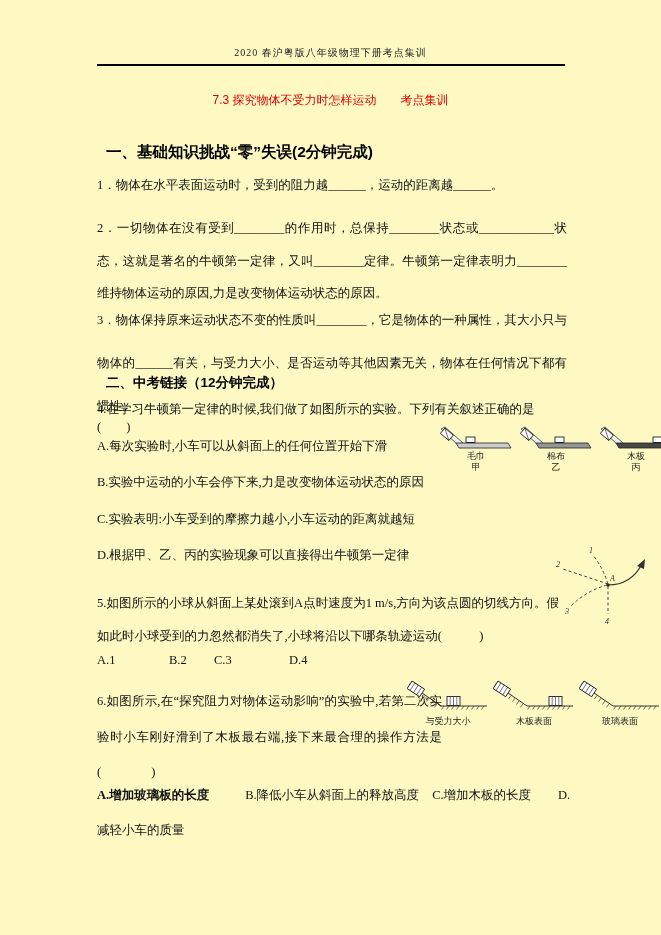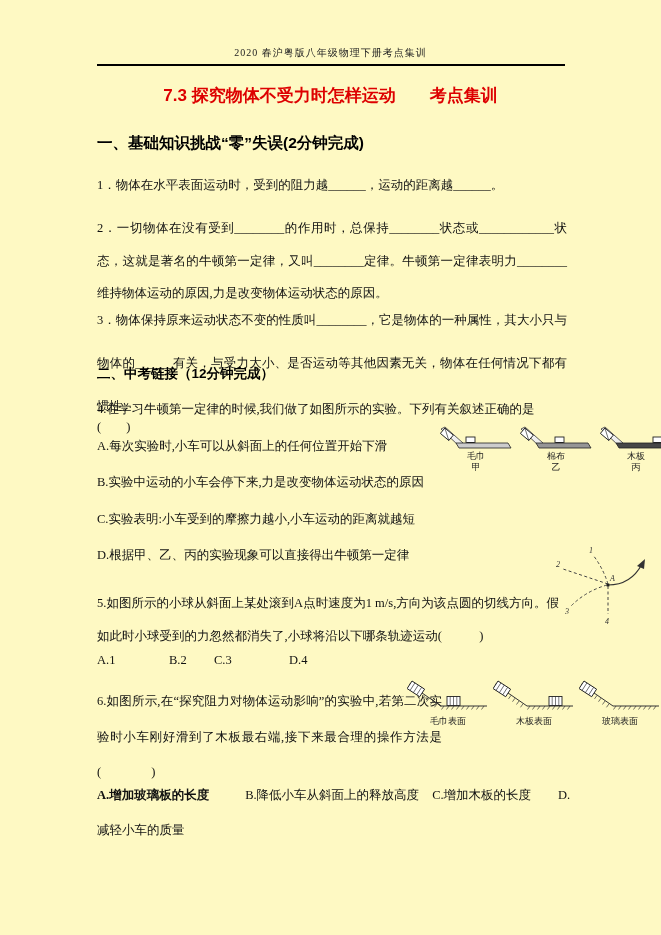--- a/index.html
+++ b/index.html
@@ -14,27 +14,27 @@
   .running-header{
     position:absolute;top:46px;left:0;right:0;
     text-align:center;
     font-size:10px;letter-spacing:1px;color:#222;
   }
   .header-rule{
     position:absolute;top:64px;left:97px;width:468px;
     border-top:2px solid #000;height:0;
   }
   .doc-title{
-    position:absolute;top:84px;left:0;right:0;margin:0;
+    position:absolute;top:84px;left:0;right:0;margin:8px;
     text-align:center;
     font-family:"Liberation Sans", sans-serif;
-    font-size:17px;font-weight:bold;
+    font-size:12px;font-weight:normal;
   }
   .sec-heading{
-    position:absolute;left:97px;margin:0;
+    position:absolute;left:97px;margin:9px;
     font-family:"Liberation Sans", sans-serif;
     font-weight:bold;color:#000;
   }
   .s1{top:133px;font-size:15.5px;}
   .s2{top:365px;font-size:13.5px;}
   .body{
     position:absolute;left:97px;width:470px;margin:0;
     font-size:12.5px;color:#111;
   }
   .q1{top:176px;line-height:18px;}
@@ -188,21 +188,21 @@
         <line x1="67" y1="26" x2="64.5" y2="29.5" stroke="#333" stroke-width="0.7"></line>
         <line x1="72" y1="26" x2="69.5" y2="29.5" stroke="#333" stroke-width="0.7"></line>
         <line x1="77" y1="26" x2="74.5" y2="29.5" stroke="#333" stroke-width="0.7"></line>
         <g transform="translate(40,16.5)">
             <rect x="0" y="0" width="13" height="9" fill="#fff" stroke="#222" stroke-width="0.9"></rect>
             <line x1="3.2" y1="0" x2="3.2" y2="9" stroke="#222" stroke-width="0.6"></line>
             <line x1="6.5" y1="0" x2="6.5" y2="9" stroke="#222" stroke-width="0.6"></line>
             <line x1="9.8" y1="0" x2="9.8" y2="9" stroke="#222" stroke-width="0.6"></line>
           </g>
       </svg>
-      <div class="figlabel">毛巾表面</div>
+      <div class="figlabel">与受力大小</div>
     </div>
     <div class="minifig6">
       <svg width="82" height="36" viewBox="0 0 82 36">
         <line x1="2" y1="4" x2="34" y2="26" stroke="#333" stroke-width="1"></line>
         <line x1="6" y1="7" x2="3.5" y2="10.5" stroke="#333" stroke-width="0.7"></line>
         <line x1="10" y1="9.8" x2="7.5" y2="13.3" stroke="#333" stroke-width="0.7"></line>
         <line x1="14" y1="12.6" x2="11.5" y2="16.1" stroke="#333" stroke-width="0.7"></line>
         <line x1="18" y1="15.4" x2="15.5" y2="18.9" stroke="#333" stroke-width="0.7"></line>
         <line x1="22" y1="18.2" x2="19.5" y2="21.7" stroke="#333" stroke-width="0.7"></line>
         <line x1="26" y1="21" x2="23.5" y2="24.5" stroke="#333" stroke-width="0.7"></line>

